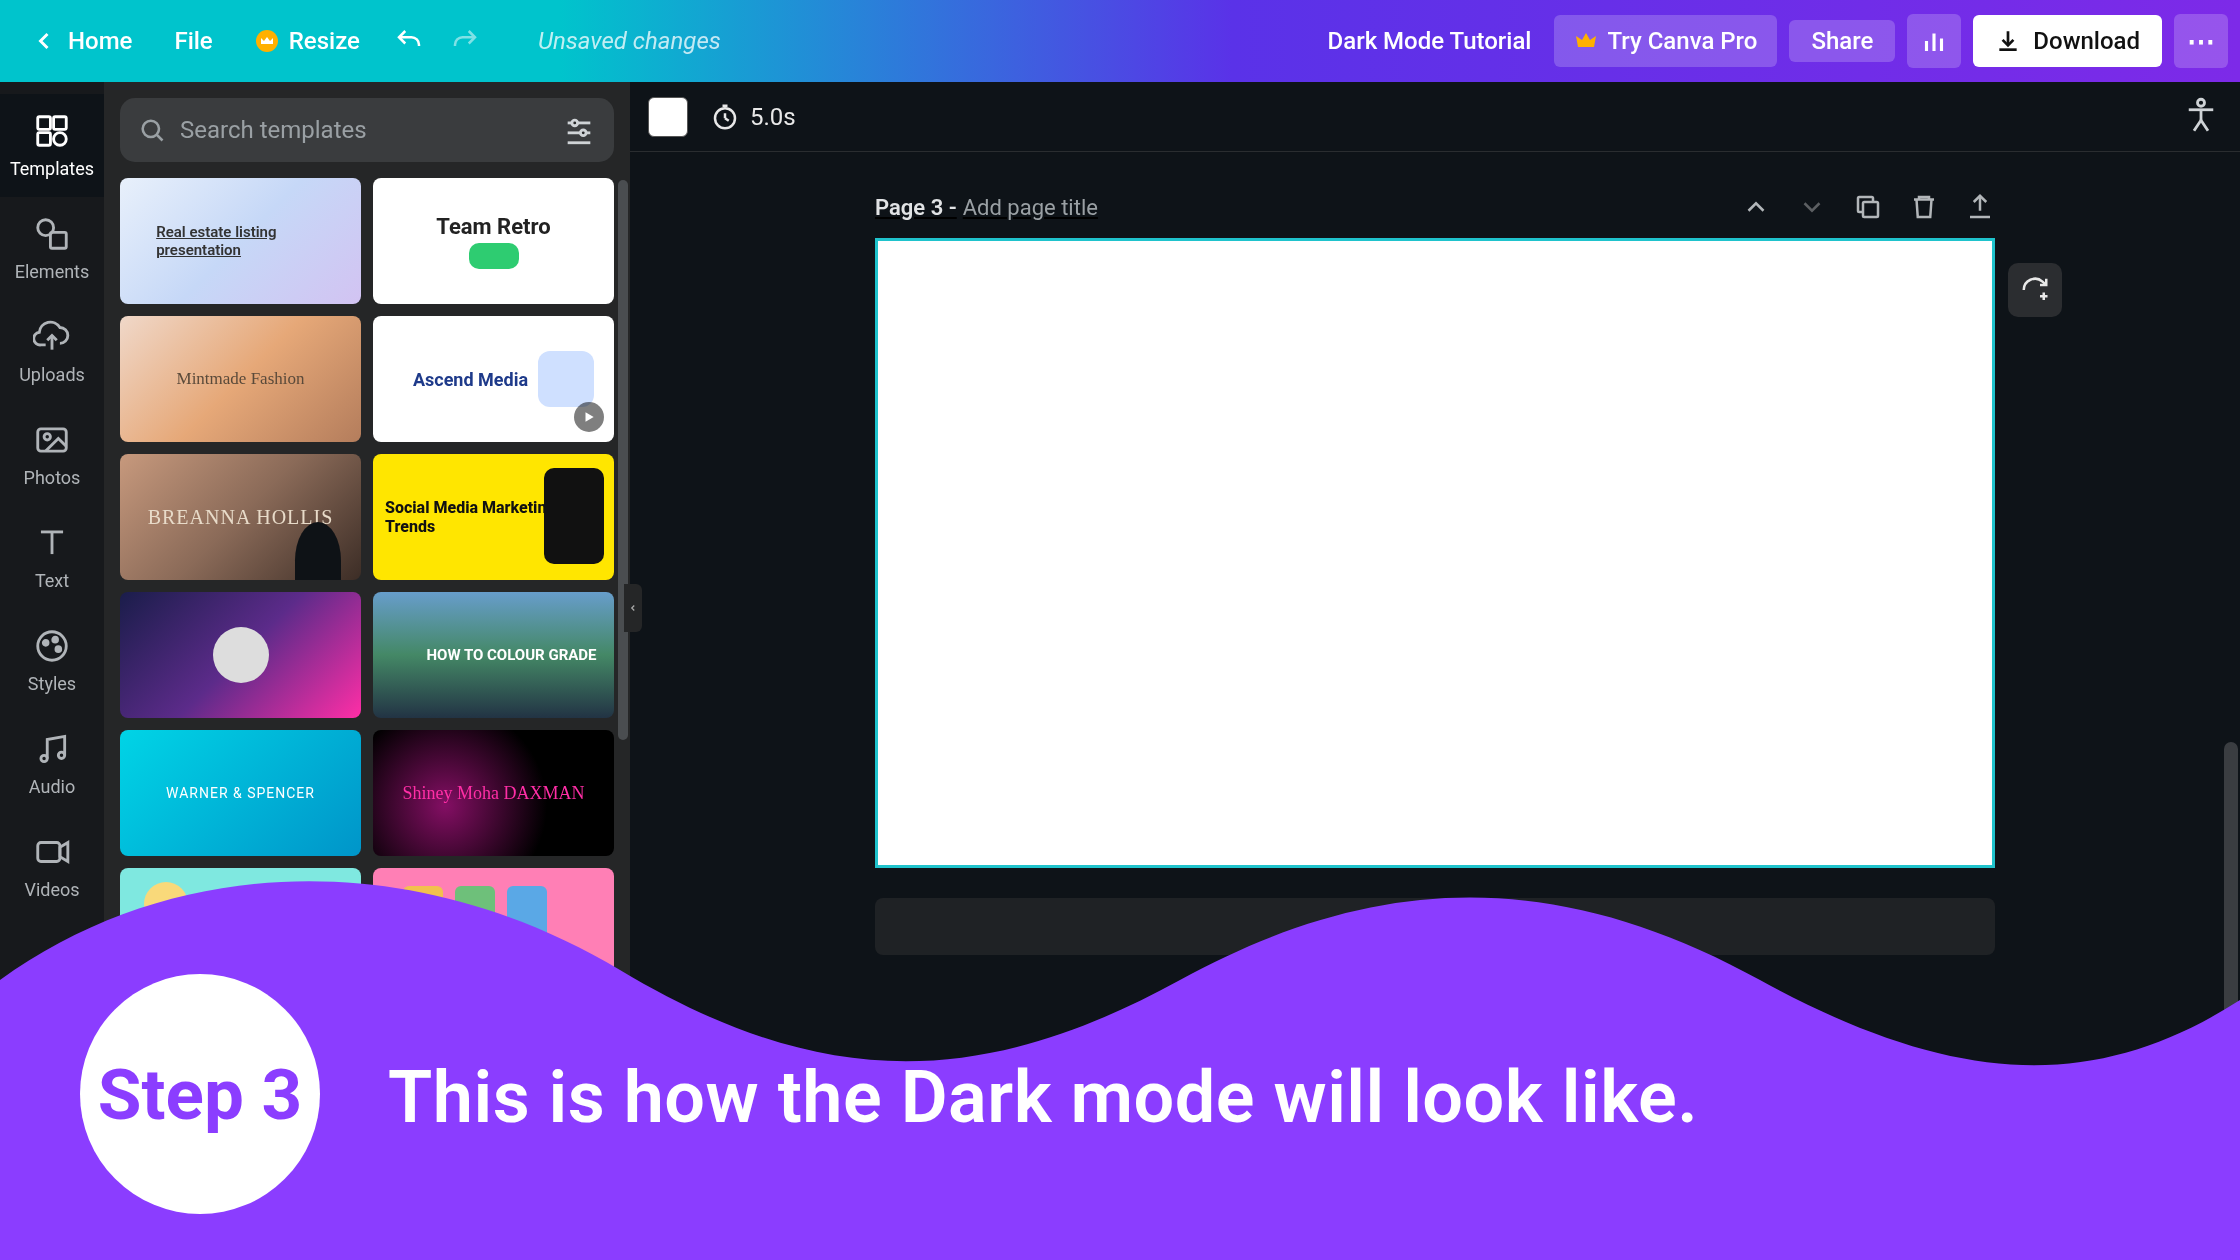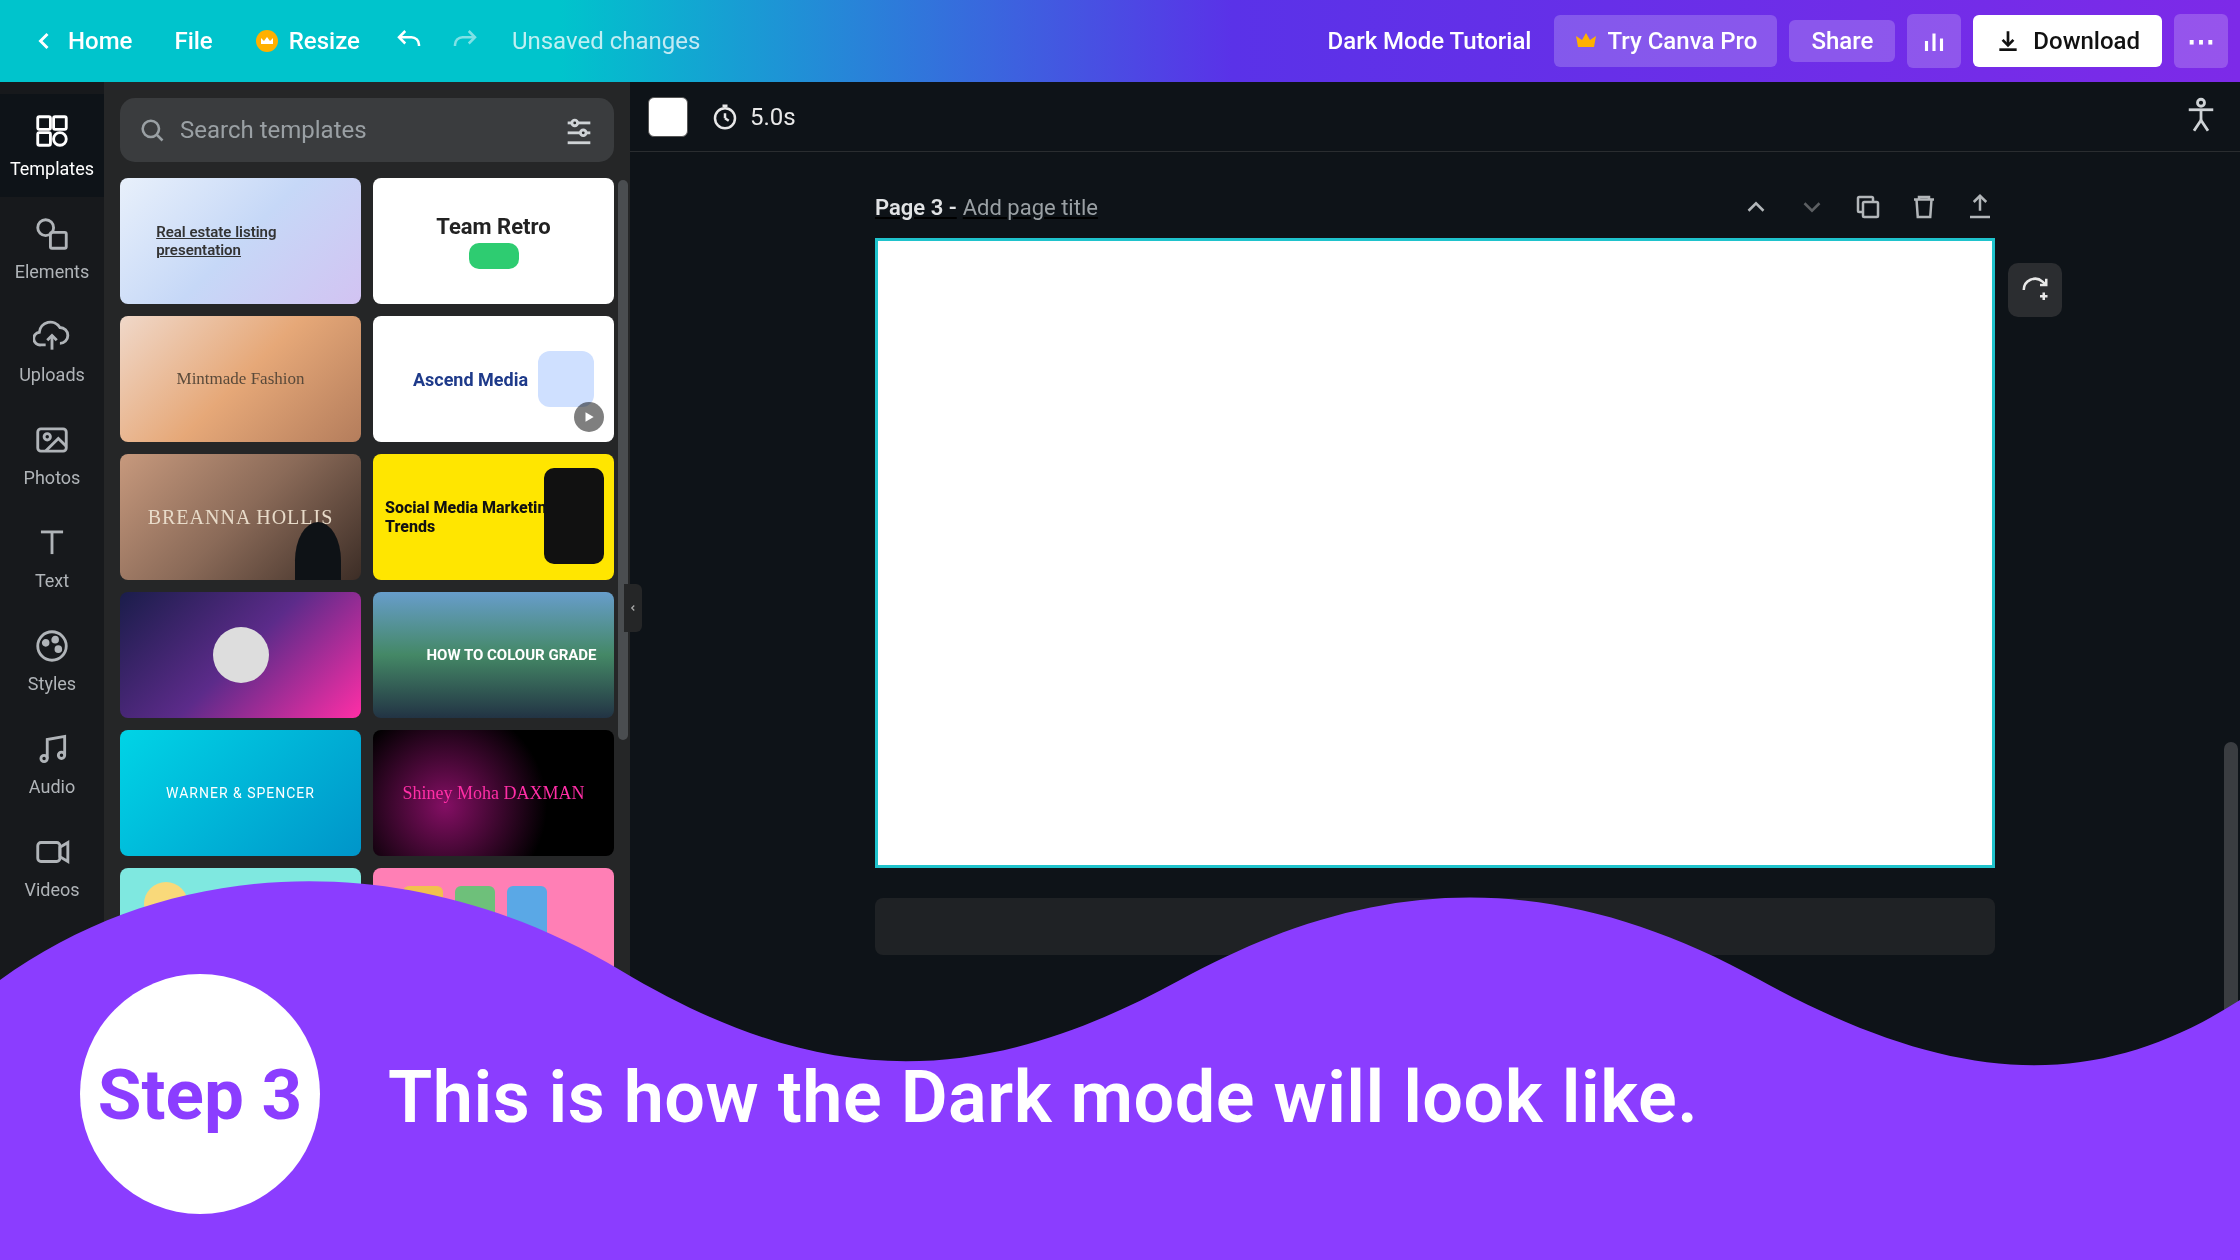--- a/index.html
+++ b/index.html
@@ -4,21 +4,21 @@
 <style>
 * { margin: 0; padding: 0; box-sizing: border-box; font-family: -apple-system, BlinkMacSystemFont, "Segoe UI", Roboto, sans-serif; }
 body { width: 2240px; height: 1260px; overflow: hidden; position: relative; background: #0e1318; }
 
 
 .header { height: 82px; background: linear-gradient(90deg, #00c4cc 0%, #00c4cc 25%, #5a32e8 55%, #7d2ae8 100%); display: flex; align-items: center; padding: 0 12px; gap: 8px; }
 .header-left { display: flex; align-items: center; gap: 6px; }
 .header-right { margin-left: auto; display: flex; align-items: center; gap: 12px; }
 .h-btn { background: transparent; border: none; color: #fff; font-size: 24px; font-weight: 500; padding: 10px 18px; border-radius: 6px; display: flex; align-items: center; gap: 10px; cursor: pointer; }
 .h-btn.icon-only { padding: 10px; }
-.unsaved { color: rgba(255,255,255,0.75); font-size: 24px; margin-left: 16px; }
+.unsaved { color: rgba(255,255,255,0.75); font-style: italic; font-size: 24px; margin-left: 42px; }
 .doc-title { color: #fff; font-size: 24px; font-weight: 500; margin-right: 10px; }
 .try-pro { background: rgba(255,255,255,0.2); color: #fff; font-size: 24px; font-weight: 500; padding: 12px 20px; border-radius: 6px; border: none; display: flex; align-items: center; gap: 10px; cursor: pointer; }
 .share-btn { background: rgba(255,255,255,0.2); color: #fff; font-size: 24px; font-weight: 500; padding: 7px 22px; border-radius: 6px; border: none; cursor: pointer; }
 .stats-btn { background: rgba(255,255,255,0.2); width: 54px; height: 54px; border-radius: 6px; border: none; display: flex; align-items: center; justify-content: center; cursor: pointer; }
 .download-btn { background: #fff; color: #111; font-size: 24px; font-weight: 500; padding: 12px 22px; border-radius: 6px; border: none; display: flex; align-items: center; gap: 12px; cursor: pointer; }
 .more-btn { background: rgba(255,255,255,0.2); width: 54px; height: 54px; border-radius: 6px; border: none; display: flex; align-items: center; justify-content: center; cursor: pointer; color: #fff; font-size: 28px; font-weight: 700; }
 .crown { width: 24px; height: 24px; }
 .chev-left { width: 28px; height: 28px; }
 
 

